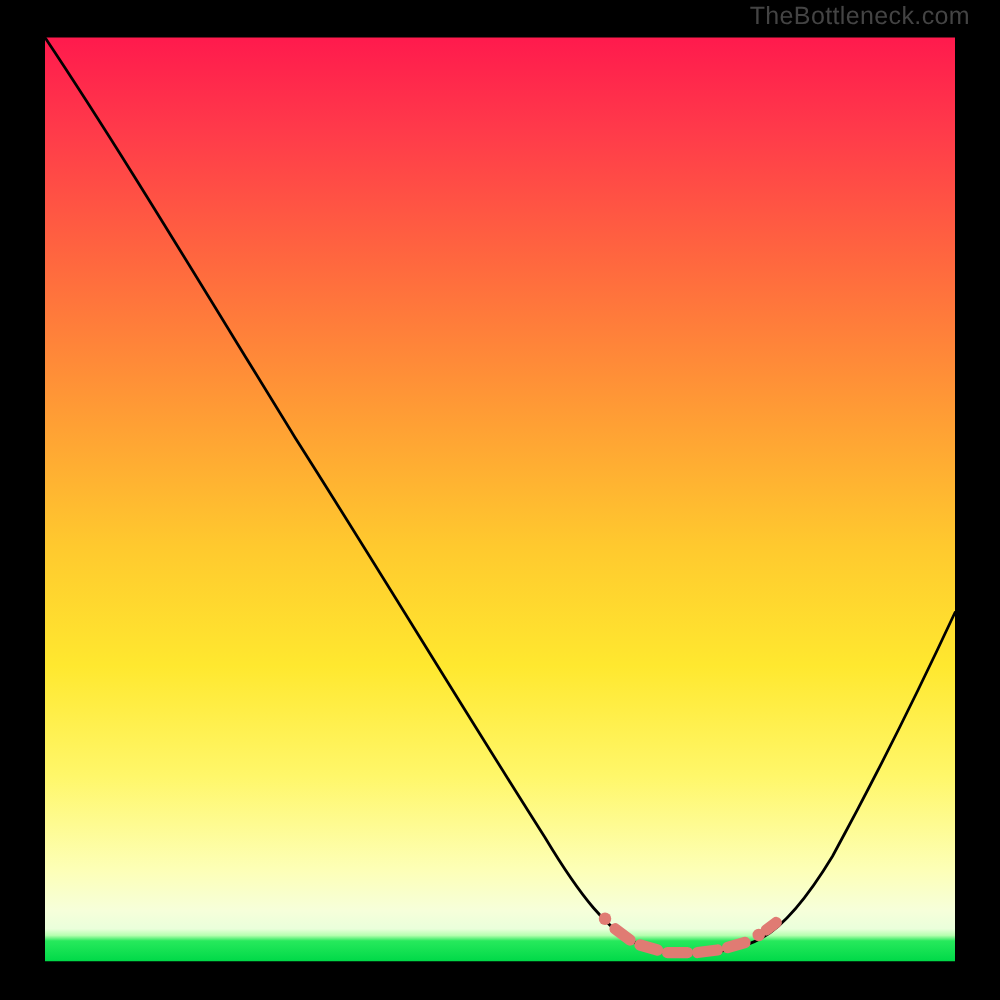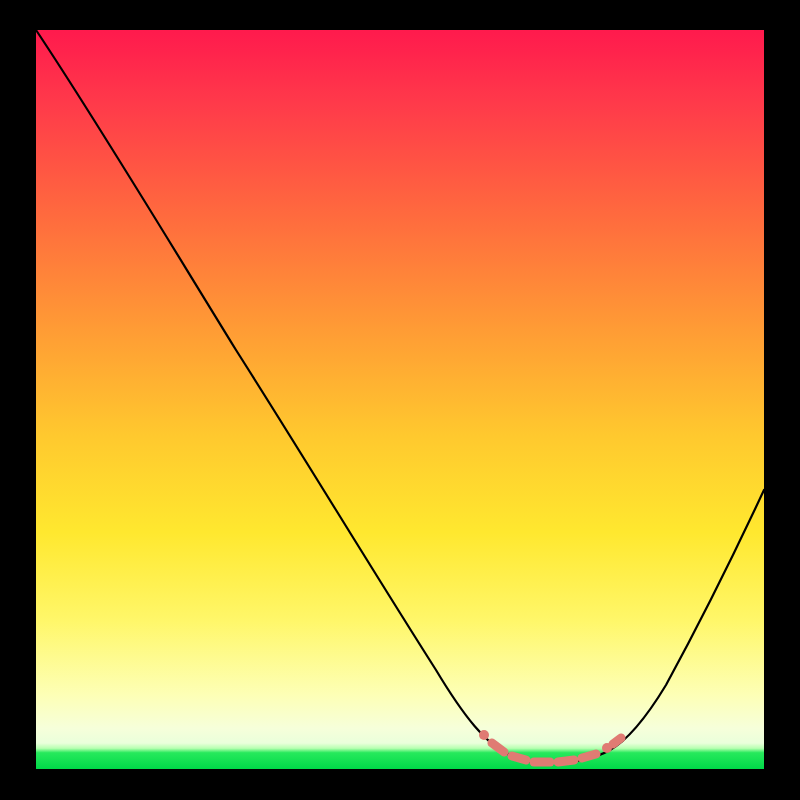--- a/index.html
+++ b/index.html
@@ -75,20 +75,21 @@
   }
   .marker-dot {
     fill: #e07b73;
   }
 </style>
 </head>
 <body>
 
 <div class="frame">
 
+  <div class="brand">TheBottleneck.com</div>
 
   <div class="plot">
     <svg viewBox="0 0 728 739">
 
       <path class="curve" d="M 0 0
                C 60 90, 120 190, 200 320
                C 270 430, 330 530, 400 640
                C 430 690, 450 712, 468 722
                C 480 729, 495 733, 510 733
                C 530 733, 555 731, 574 720

